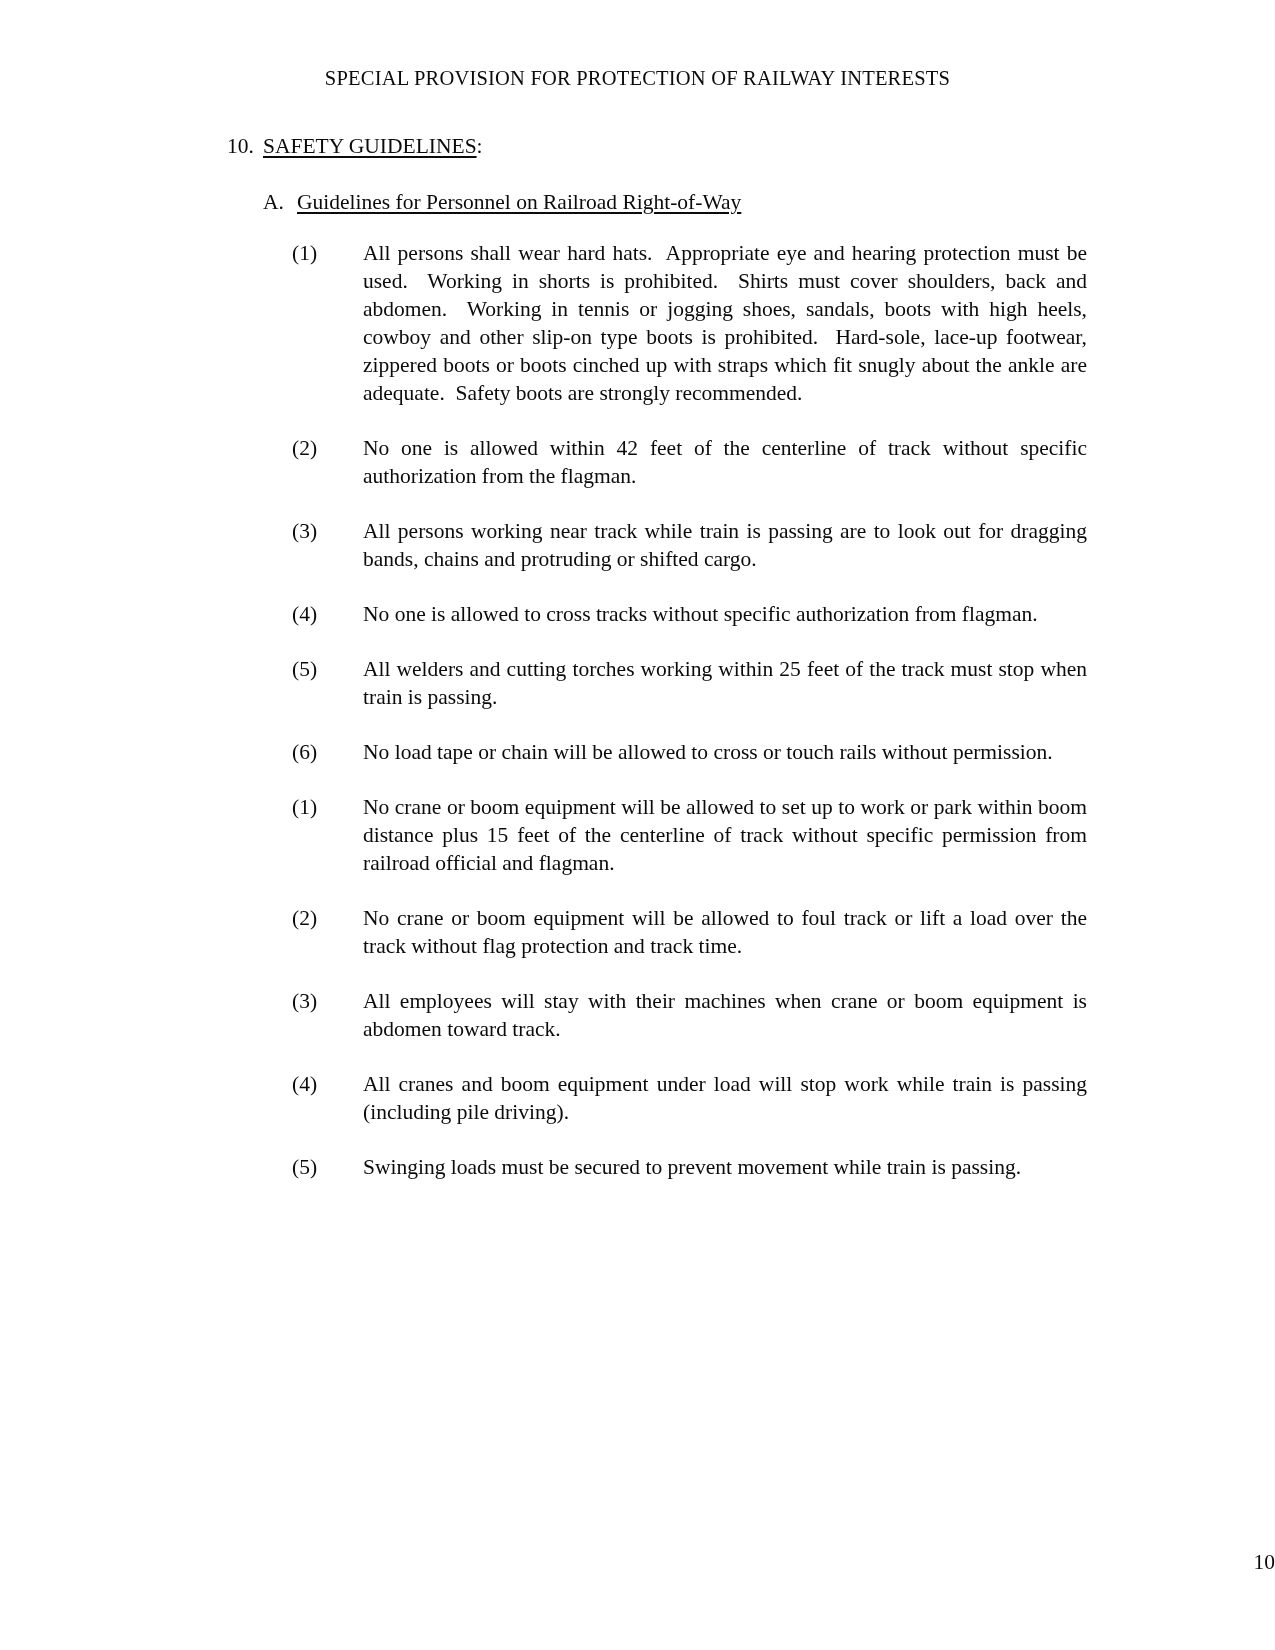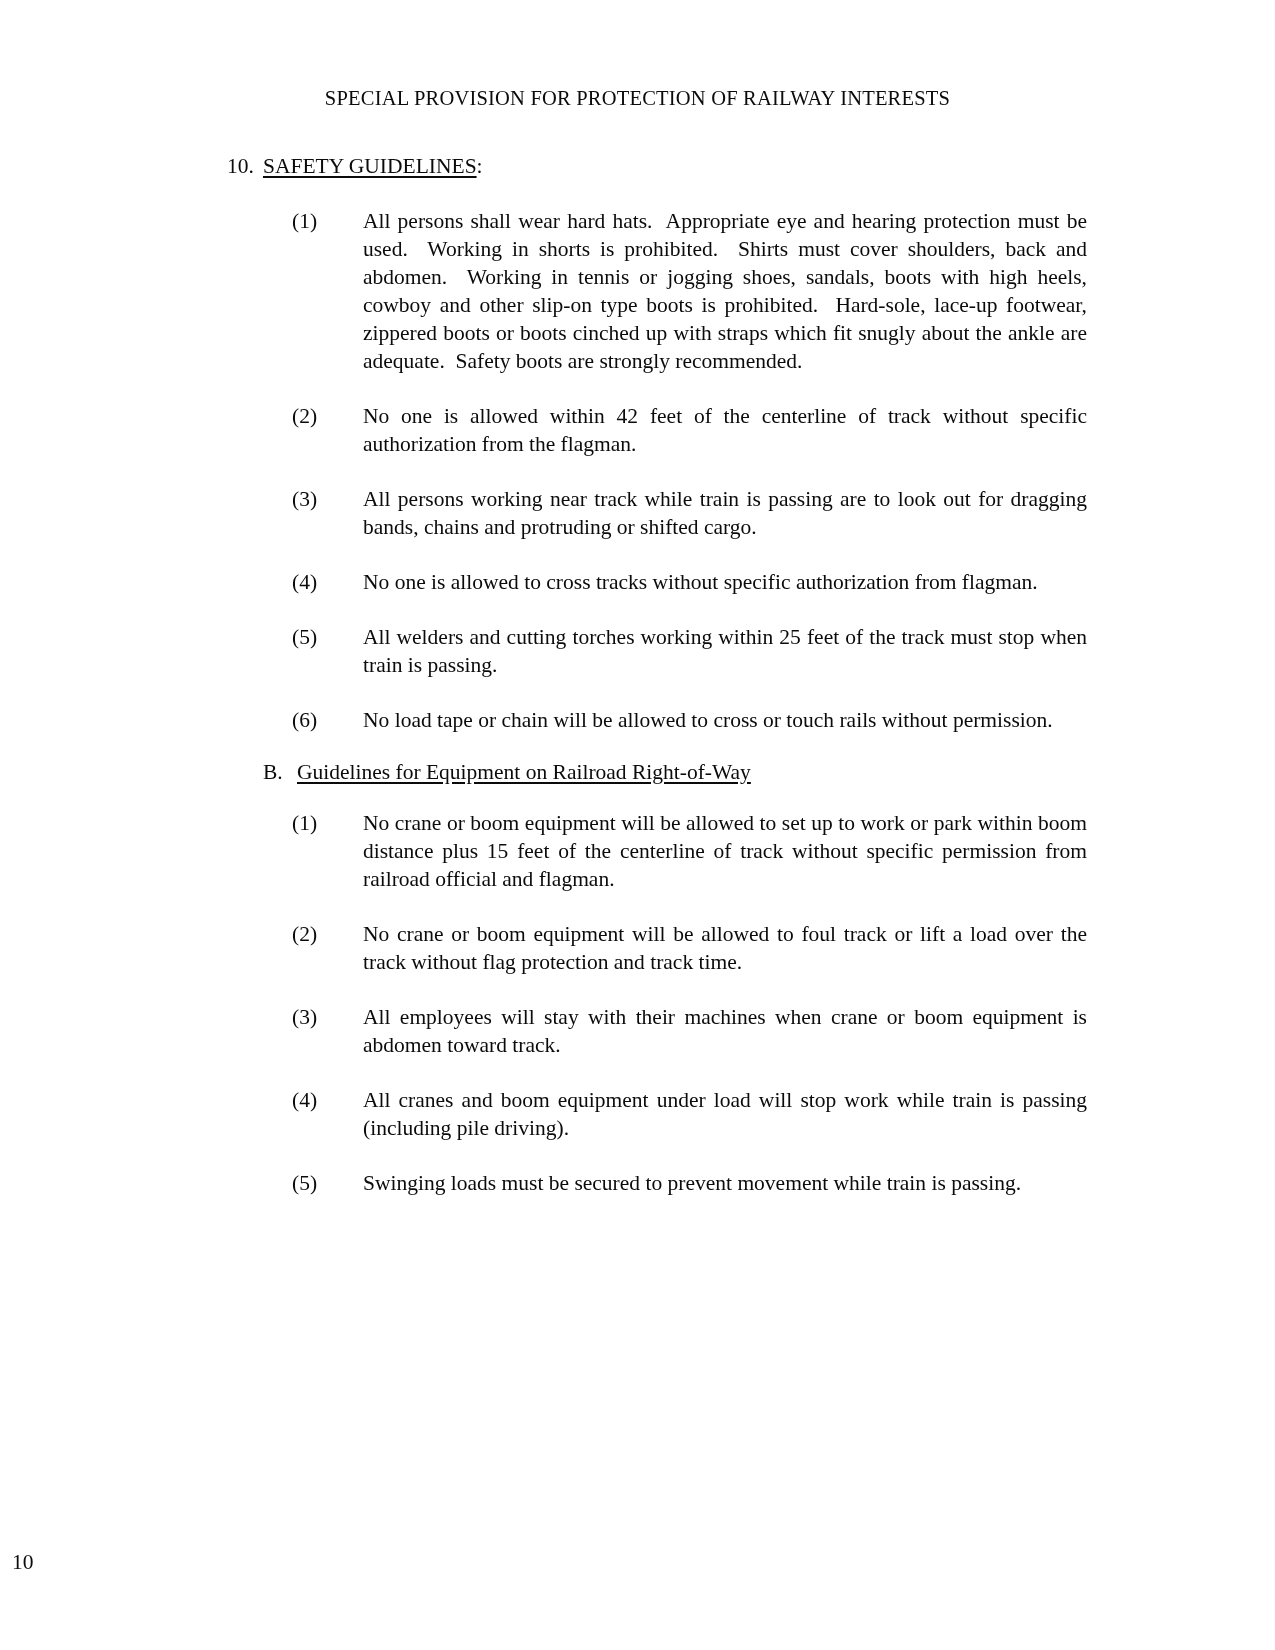--- a/index.html
+++ b/index.html
@@ -12,21 +12,21 @@
     width: 1275px;
     height: 1650px;
     background: #ffffff;
     color: #0b0b0b;
     font-family: "Liberation Serif", serif;
     font-size: 21.5px;
     line-height: 28px;
     overflow: hidden;
   }
   .doc-header {
-    padding-top: 84px;
+    padding-top: 64px;
     text-align: center;
     font-size: 20.5px;
     letter-spacing: 0.2px;
     white-space: nowrap;
   }
   .intro {
     margin: 22px 188px 0 297px;
     text-align: justify;
     white-space: pre-wrap;
   }
@@ -68,36 +68,39 @@
     flex: 1;
     text-align: justify;
     white-space: pre-wrap;
     margin-left: 40px;
   }
   .page-footer {
     position: absolute;
     left: 12px;
     right: 0;
     bottom: 74px;
-    text-align: left;
+    text-align: right;
   }
   p, div { margin: 0; }
 </style>
 </head>
 <body>
 
 <div class="page">
 
   <div class="doc-header">SPECIAL PROVISION FOR PROTECTION OF RAILWAY INTERESTS</div>
 
 
   <div class="sec-heading">
     <span class="sec-num">10.</span><span class="u">SAFETY GUIDELINES</span><span>:</span>
   </div>
 
+  <div class="sub-heading">
+    <span class="sub-label">A.</span><span class="u">Guidelines for Personnel on Railroad Right-of-Way</span>
+  </div>
 
   <div class="item">
     <span class="num">(1)</span>
     <div class="txt">All persons shall wear hard hats.  Appropriate eye and hearing protection must be used.  Working in shorts is prohibited.  Shirts must cover shoulders, back and abdomen.  Working in tennis or jogging shoes, sandals, boots with high heels, cowboy and other slip-on type boots is prohibited.  Hard-sole, lace-up footwear, zippered boots or boots cinched up with straps which fit snugly about the ankle are adequate.  Safety boots are strongly recommended.</div>
   </div>
 
   <div class="item">
     <span class="num">(2)</span>
     <div class="txt">No one is allowed within 42 feet of the centerline of track without specific authorization from the flagman.</div>
   </div>
@@ -115,23 +118,20 @@
   <div class="item">
     <span class="num">(5)</span>
     <div class="txt">All welders and cutting torches working within 25 feet of the track must stop when train is passing.</div>
   </div>
 
   <div class="item">
     <span class="num">(6)</span>
     <div class="txt">No load tape or chain will be allowed to cross or touch rails without permission.</div>
   </div>
 
-  <div class="sub-heading sub-b">
-    <span class="sub-label">B.</span><span class="u">Guidelines for Equipment on Railroad Right-of-Way</span>
-  </div>
 
   <div class="item">
     <span class="num">(1)</span>
     <div class="txt">No crane or boom equipment will be allowed to set up to work or park within boom distance plus 15 feet of the centerline of track without specific permission from railroad official and flagman.</div>
   </div>
 
   <div class="item">
     <span class="num">(2)</span>
     <div class="txt">No crane or boom equipment will be allowed to foul track or lift a load over the track without flag protection and track time.</div>
   </div>

